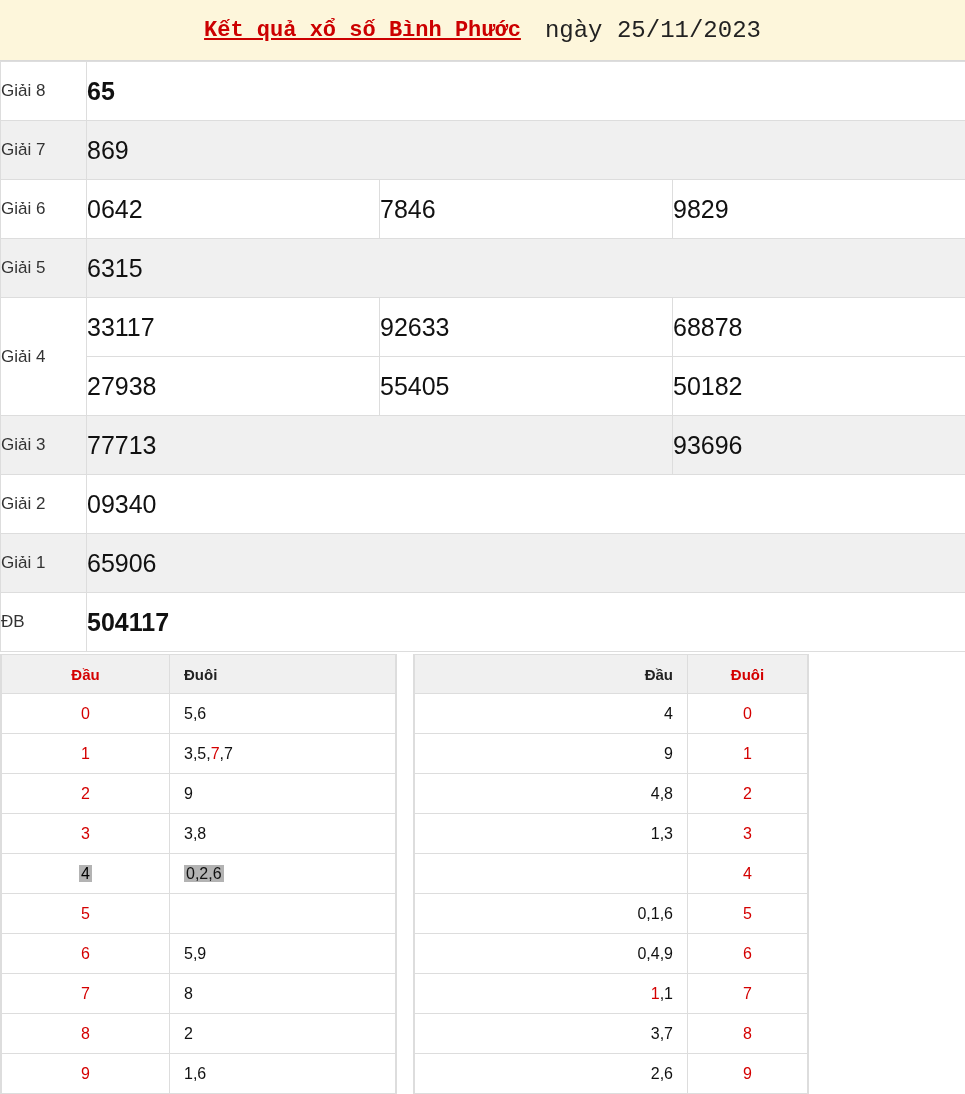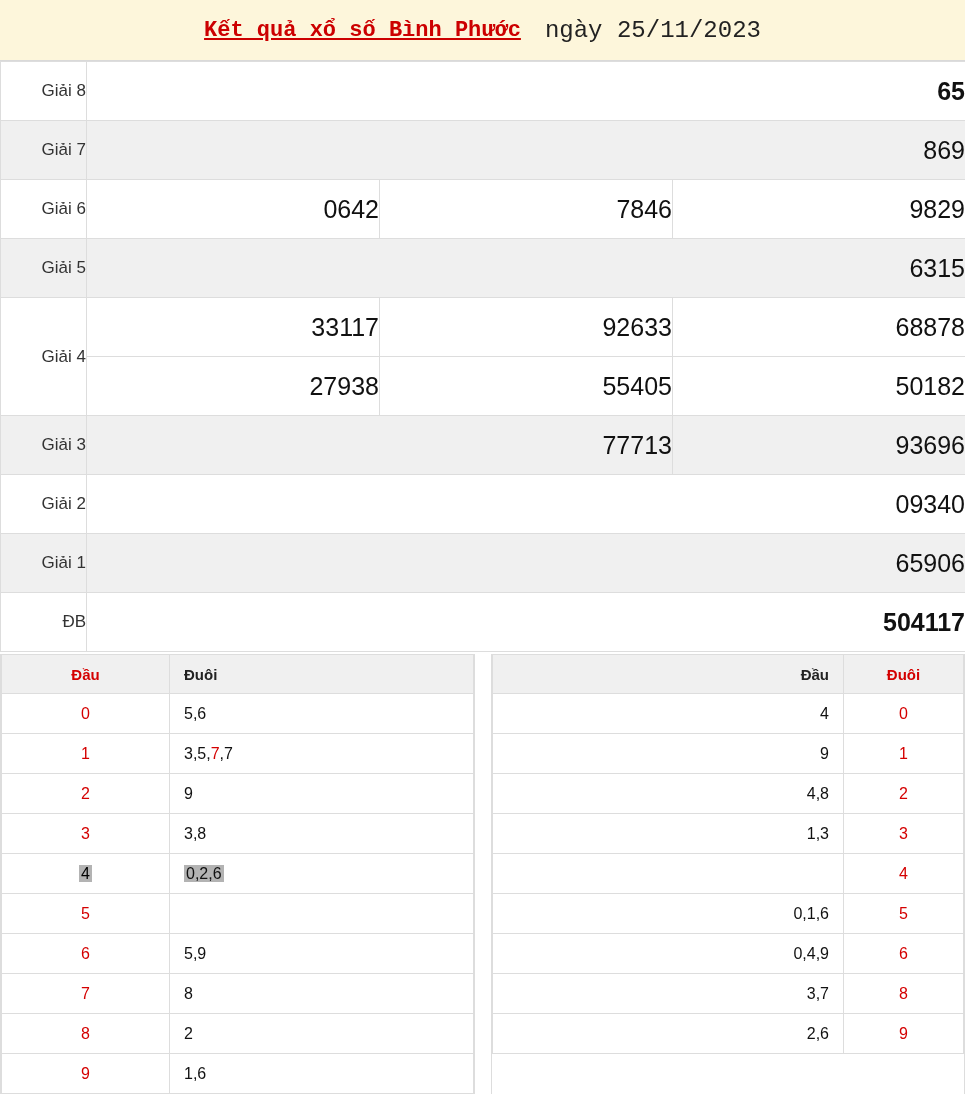--- a/index.html
+++ b/index.html
@@ -42,21 +42,21 @@
   }
 
   
   table.results {
     width: 965px;
     border-collapse: collapse;
     table-layout: fixed;
   }
   table.results td {
     border: 1px solid #dddddd;
-    text-align: right;
+    text-align: left;
     vertical-align: middle;
     font-size: 25px;
     color: #111111;
     height: 58px;
     padding: 0;
   }
   table.results td.label {
     width: 86px;
     font-size: 17px;
     color: #333333;
@@ -79,21 +79,21 @@
   }
   td.g8-num {
     font-size: 31px;
     font-weight: bold;
     color: #d40000;
   }
 
   
   .bottom {
     display: flex;
-    width: 965px;
+    width: 809px;
     gap: 16px;
     padding-top: 2px;
     box-sizing: border-box;
   }
   .panel {
     flex: 1 1 0;
     border: 1px solid #dddddd;
     border-bottom: none;
     box-sizing: border-box;
   }
@@ -298,20 +298,24 @@
         </tr>
         <tr>
           <td class="val">0,1,6</td>
           <td class="key">5</td>
         </tr>
         <tr>
           <td class="val">0,4,9</td>
           <td class="key">6</td>
         </tr>
         <tr>
+          <td class="val"><span class="red">1</span>,1</td>
+          <td class="key">7</td>
+        </tr>
+        <tr>
           <td class="val">3,7</td>
           <td class="key">8</td>
         </tr>
         <tr>
           <td class="val">2,6</td>
           <td class="key">9</td>
         </tr>
       </tbody>
     </table>
   </div>

